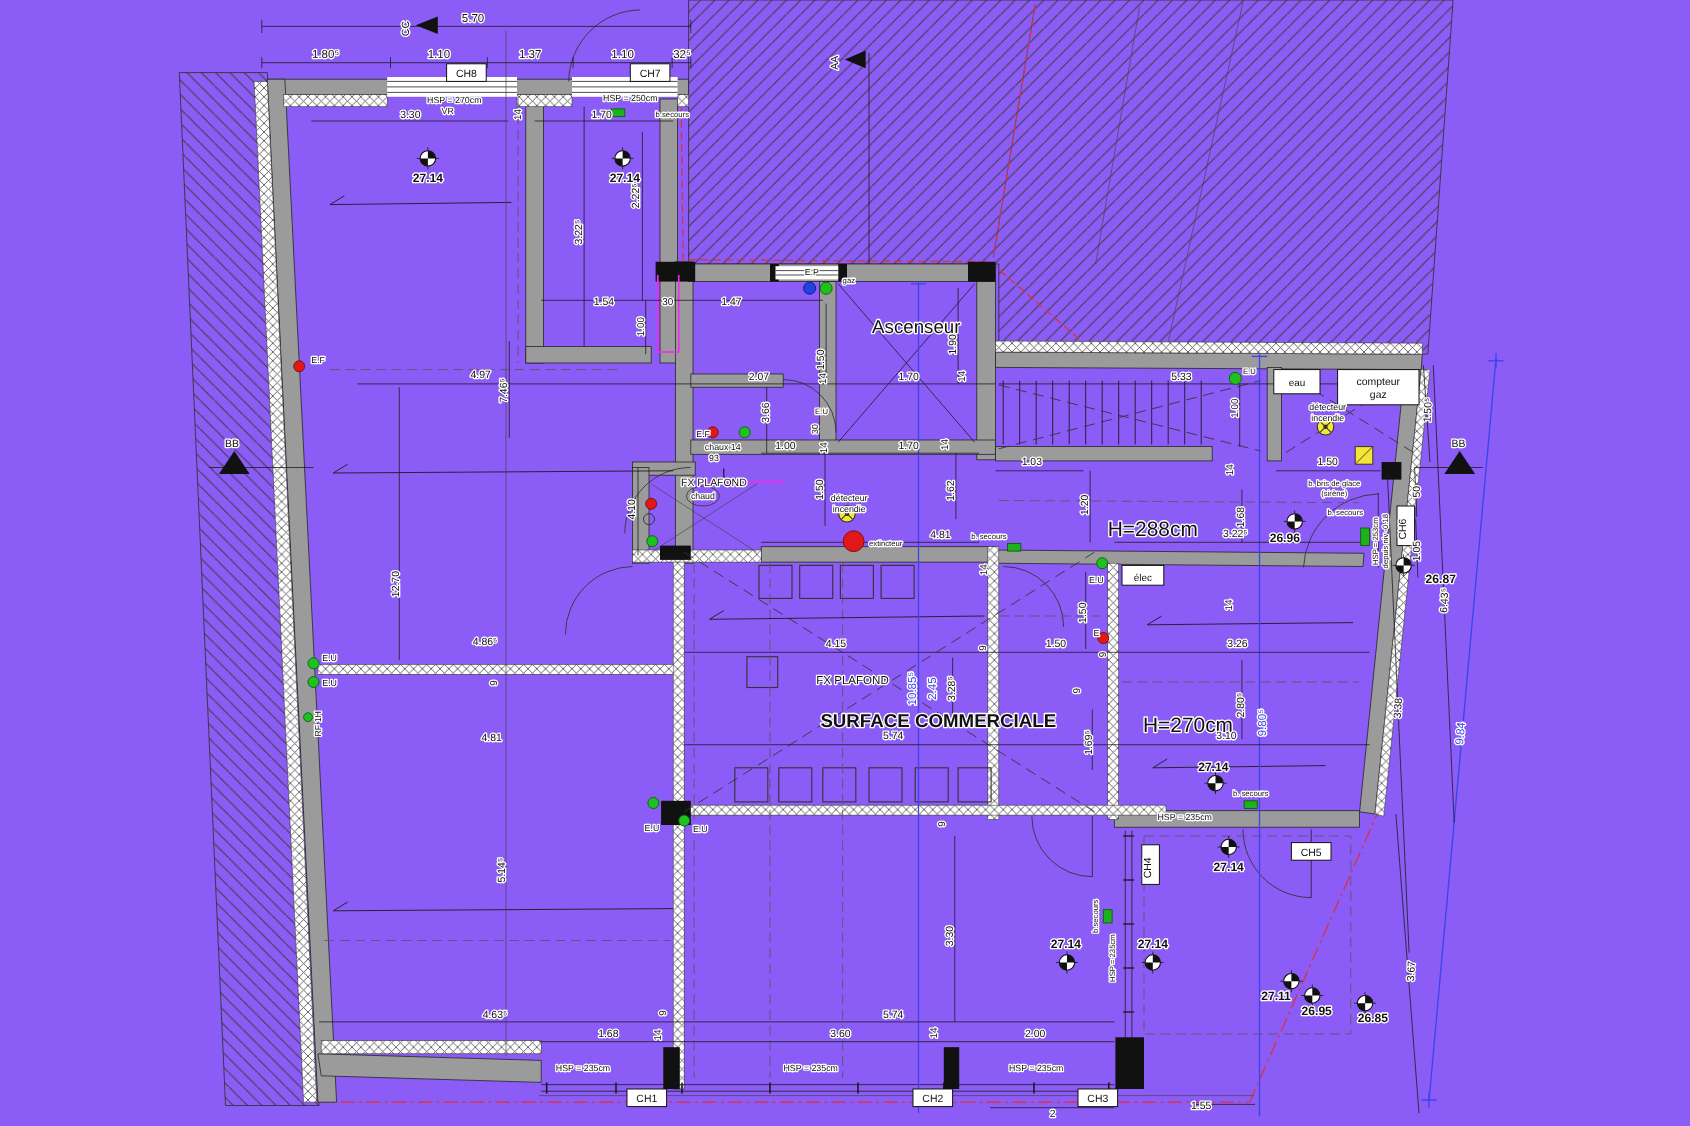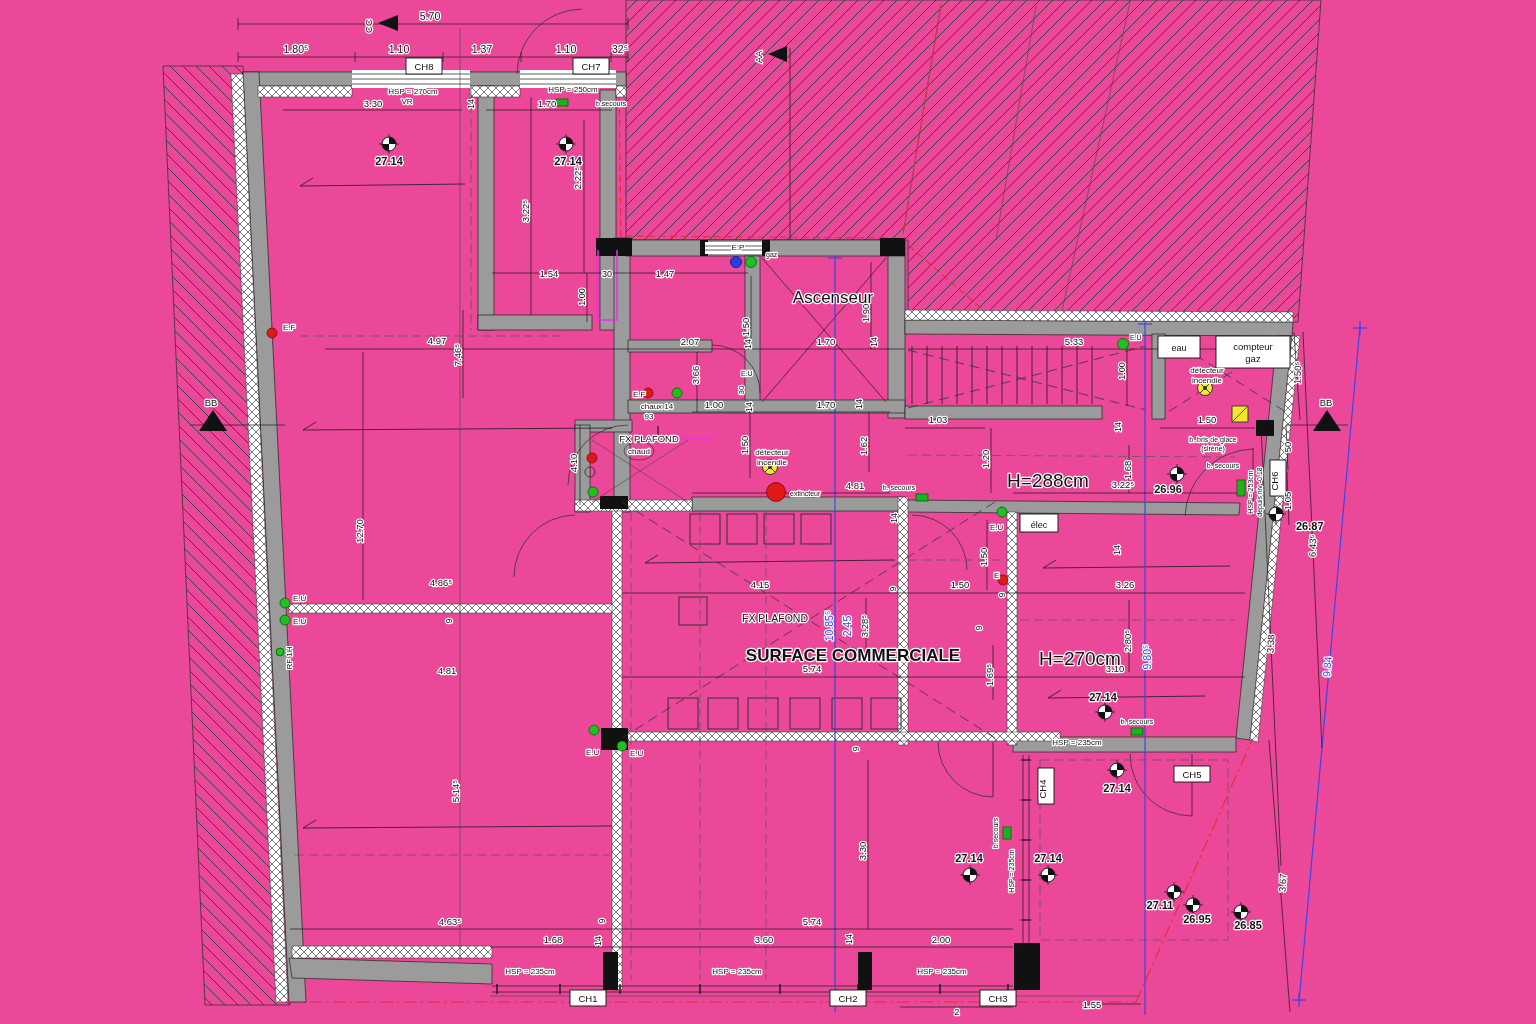--- a/index.html
+++ b/index.html
@@ -1,16 +1,16 @@
 <!DOCTYPE html>
 <html><head>
 <meta charset="utf-8">
 <style>
   html,body{margin:0;padding:0;background:#fff;}
-  .stage{width:1536px;height:1024px;position:relative;background:#ec4899;overflow:hidden;}
+  .stage{width:1536px;height:1024px;position:relative;background:#8b5cf6;overflow:hidden;}
   svg{display:block}
   text{font-family:"Liberation Sans",sans-serif;fill:#111;paint-order:stroke;stroke:#fff;stroke-width:2.4px;stroke-linejoin:round;}
   .t11{font-size:10.5px;}
   .t10{font-size:9.5px;}
   .t9{font-size:9px;}
   .t8{font-size:8px;}
   .t7{font-size:7px;}
   .lev{font-size:11px;font-weight:bold;}
   .big{font-size:17px;}
   .big2{font-size:19px;}

